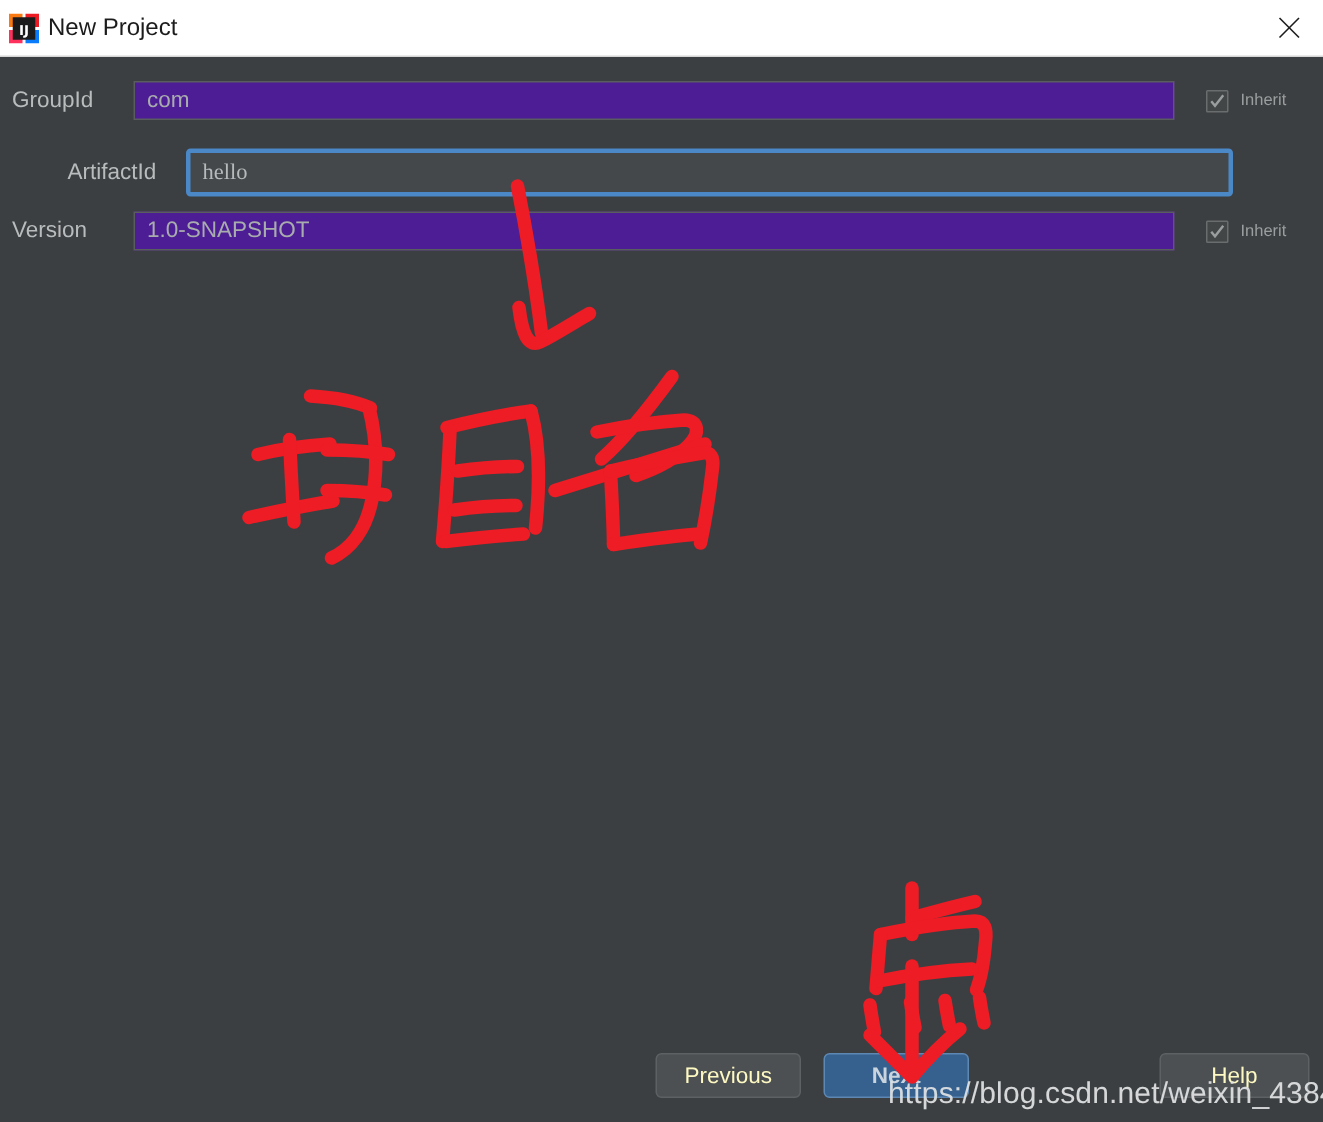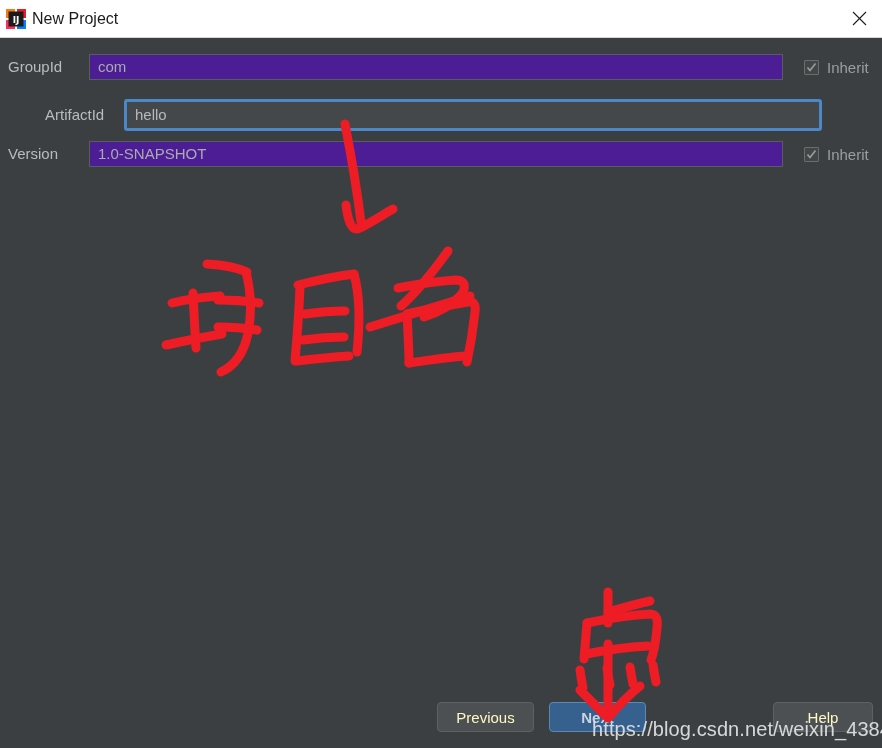--- a/index.html
+++ b/index.html
@@ -94,41 +94,42 @@
   .field-box.focused {
     left: 87px;
     top: -1px;
     width: 698px;
     height: 32px;
     background: #45484a;
     border: 3px solid #4a88c7;
     border-radius: 3px;
     line-height: 26px;
     color: #b7babb;
+    font-family: Liberation Serif, serif;
   }
   .inherit-wrap {
     position: absolute;
     left: 804px;
     top: 4px;
     height: 22px;
     display: flex;
     align-items: center;
     gap: 8px;
   }
   .checkbox {
     width: 15px; height: 15px;
     border: 1px solid #6a6d6e;
     background: #434647;
     box-sizing: border-box;
     position: relative;
     border-radius: 1px;
   }
   .checkbox svg { position: absolute; left: 1px; top: 1px; }
   .inherit-label {
-    font-size: 15px;
+    font-size: 11px;
     color: #9b9e9f;
     white-space: nowrap;
   }
 
   
   .dlg-btn {
     position: absolute;
     height: 30px;
     border: 1px solid #5e6163;
     border-radius: 4px;

